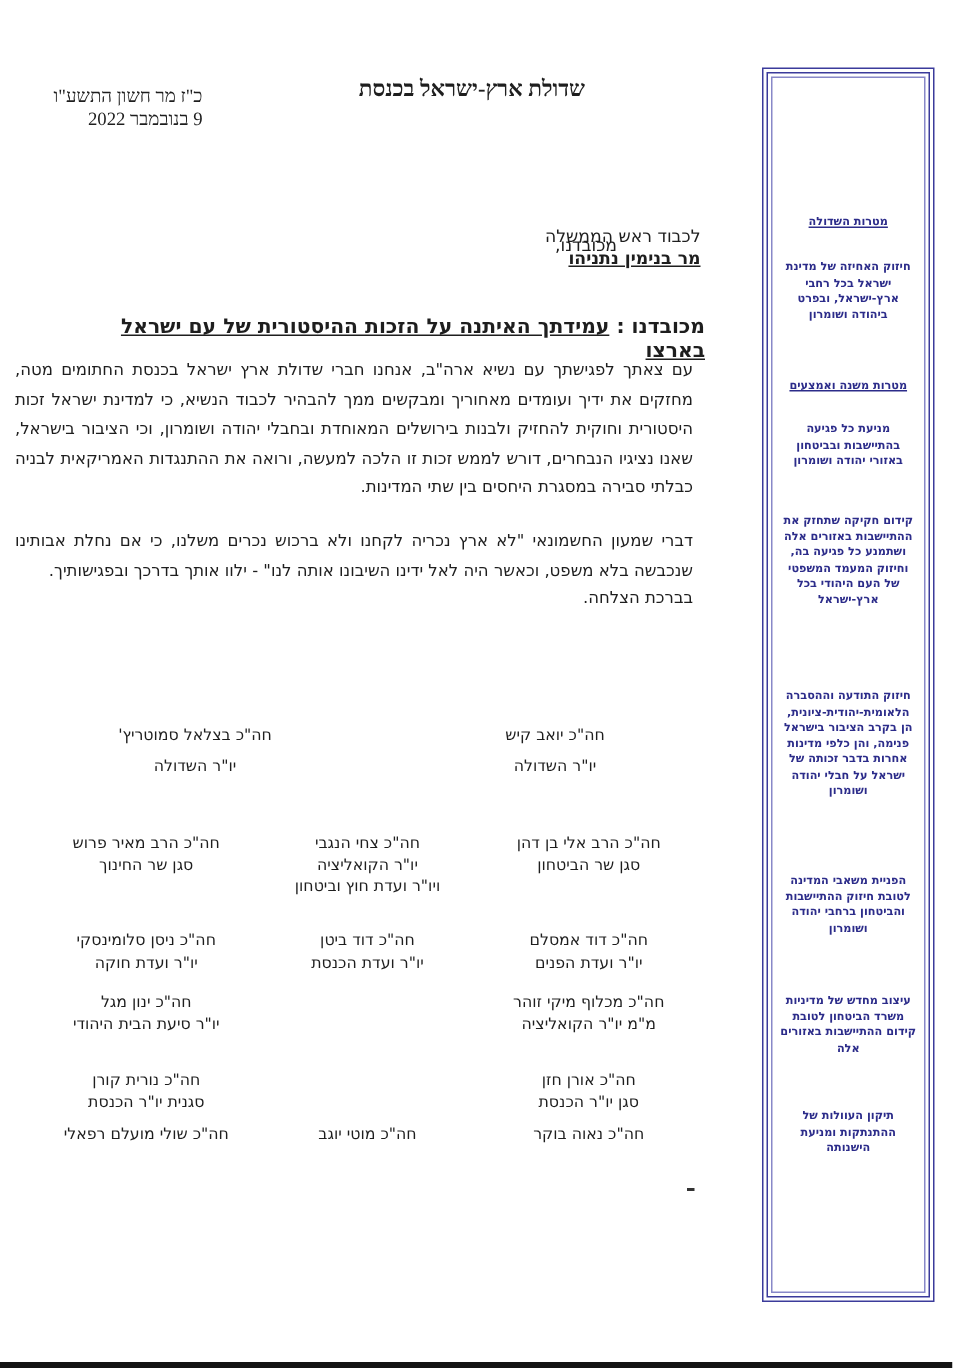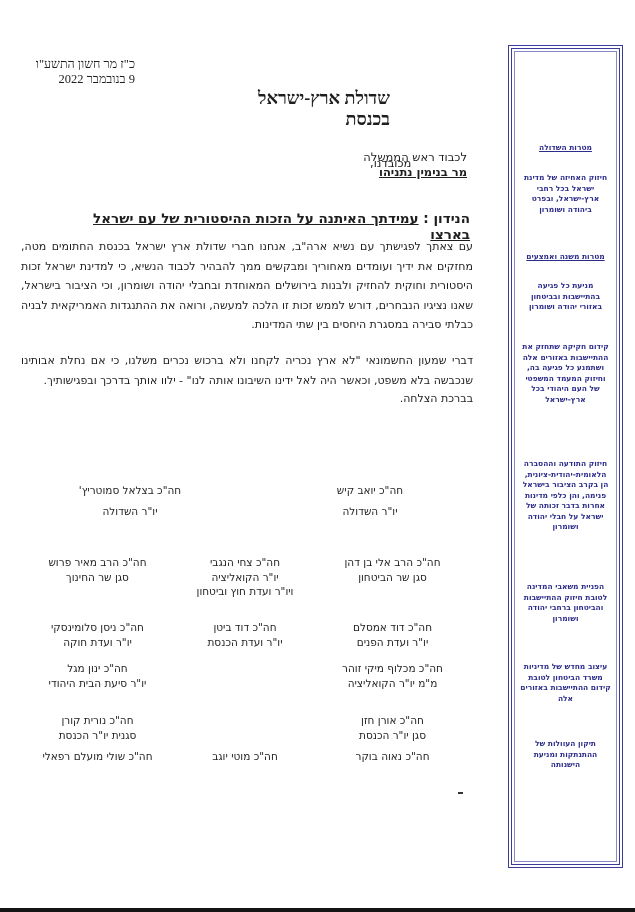--- a/index.html
+++ b/index.html
@@ -4,31 +4,31 @@
 <style>
   html, body { margin:0; padding:0; }
   body {
     width:635px; height:912px; background:#ffffff; position:relative; overflow:hidden;
     font-family:"DejaVu Sans","Liberation Sans",sans-serif; color:#1e1e1e;
   }
   .abs { position:absolute; }
   .rtl { direction:rtl; }
 
   
-  .org-title { left:230px; top:52px; width:160px; text-align:right; font-family:"Liberation Serif",serif; font-weight:bold; font-size:18px;margin-top:36px; }
+  .org-title { left:230px; top:52px; width:160px; text-align:right; font-family:"Liberation Serif",serif; font-weight:bold; font-size:15px; }
   .date-block { left:30px; top:57px; width:105px; text-align:right; font-family:"Liberation Serif",serif; font-size:12.5px; line-height:15px; }
 
   .addressee { left:300px; top:118px; width:167px; text-align:right; font-size:11.5px; line-height:15px;margin-top:32px; }
   .addressee .name { font-weight:bold; text-decoration:underline; }
   .greeting { left:370px; top:156px; width:97px; text-align:left; font-size:11.5px; }
 
   .subject { left:50px; top:210px; width:420px; text-align:right; font-size:13.5px; font-weight:bold; }
   .subject .subj-text { text-decoration:underline; }
 
-  .paragraph { left:21px; width:452px; text-align:justify; text-align-last:right; font-size:11px; line-height:19.5px; }
+  .paragraph { left:10px; width:452px; text-align:justify; text-align-last:right; font-size:11px; line-height:19.5px; }
   .p1 { top:237px; }
   .p2 { top:351px; }
 
   
   .sig { text-align:center; font-size:10.5px; line-height:14.5px; width:150px; }
 
   
   .sidebar {
     left:508px; top:45px; width:115px; height:823px; box-sizing:border-box;
     border:4px double #3b3b9b; outline:1px solid #8888c8; outline-offset:-7px;
@@ -50,21 +50,21 @@
   <div>9 בנובמבר 2022</div>
 </div>
 
 <div class="abs rtl addressee">
   <div>לכבוד ראש הממשלה</div>
   <div class="name">מר בנימין נתניהו</div>
 </div>
 <div class="abs rtl greeting">מכובדנו,</div>
 
 <div class="abs rtl subject">
-  <span>הנידון :</span>
+  <span>מכובדנו :</span>
   <span class="subj-text">עמידתך האיתנה על הזכות ההיסטורית של עם ישראל בארצו</span>
 </div>
 
 <div class="abs rtl paragraph p1">עם צאתך לפגישתך עם נשיא ארה"ב, אנחנו חברי שדולת ארץ ישראל בכנסת החתומים מטה, מחזקים את ידיך ועומדים מאחוריך ומבקשים ממך להבהיר לכבוד הנשיא, כי למדינת ישראל זכות היסטורית וחוקית להחזיק ולבנות בירושלים המאוחדת ובחבלי יהודה ושומרון, וכי הציבור בישראל, שאנו נציגיו הנבחרים, דורש לממש זכות זו הלכה למעשה, ורואה את ההתנגדות האמריקאית לבניה כבלתי סבירה במסגרת היחסים בין שתי המדינות.</div>
 <div class="abs rtl paragraph p2">
   <div>דברי שמעון החשמונאי "לא ארץ נכריה לקחנו ולא ברכוש נכרים משלנו, כי אם נחלת אבותינו שנכבשה בלא משפט, וכאשר היה לאל ידינו השיבונו אותה לנו" - ילוו אותך בדרכך ובפגישותיך.</div>
   <div style="line-height:17px;">בברכת הצלחה.</div>
 </div>
 
 <div class="abs rtl sig" style="left:310px; top:483px; width:120px;">

